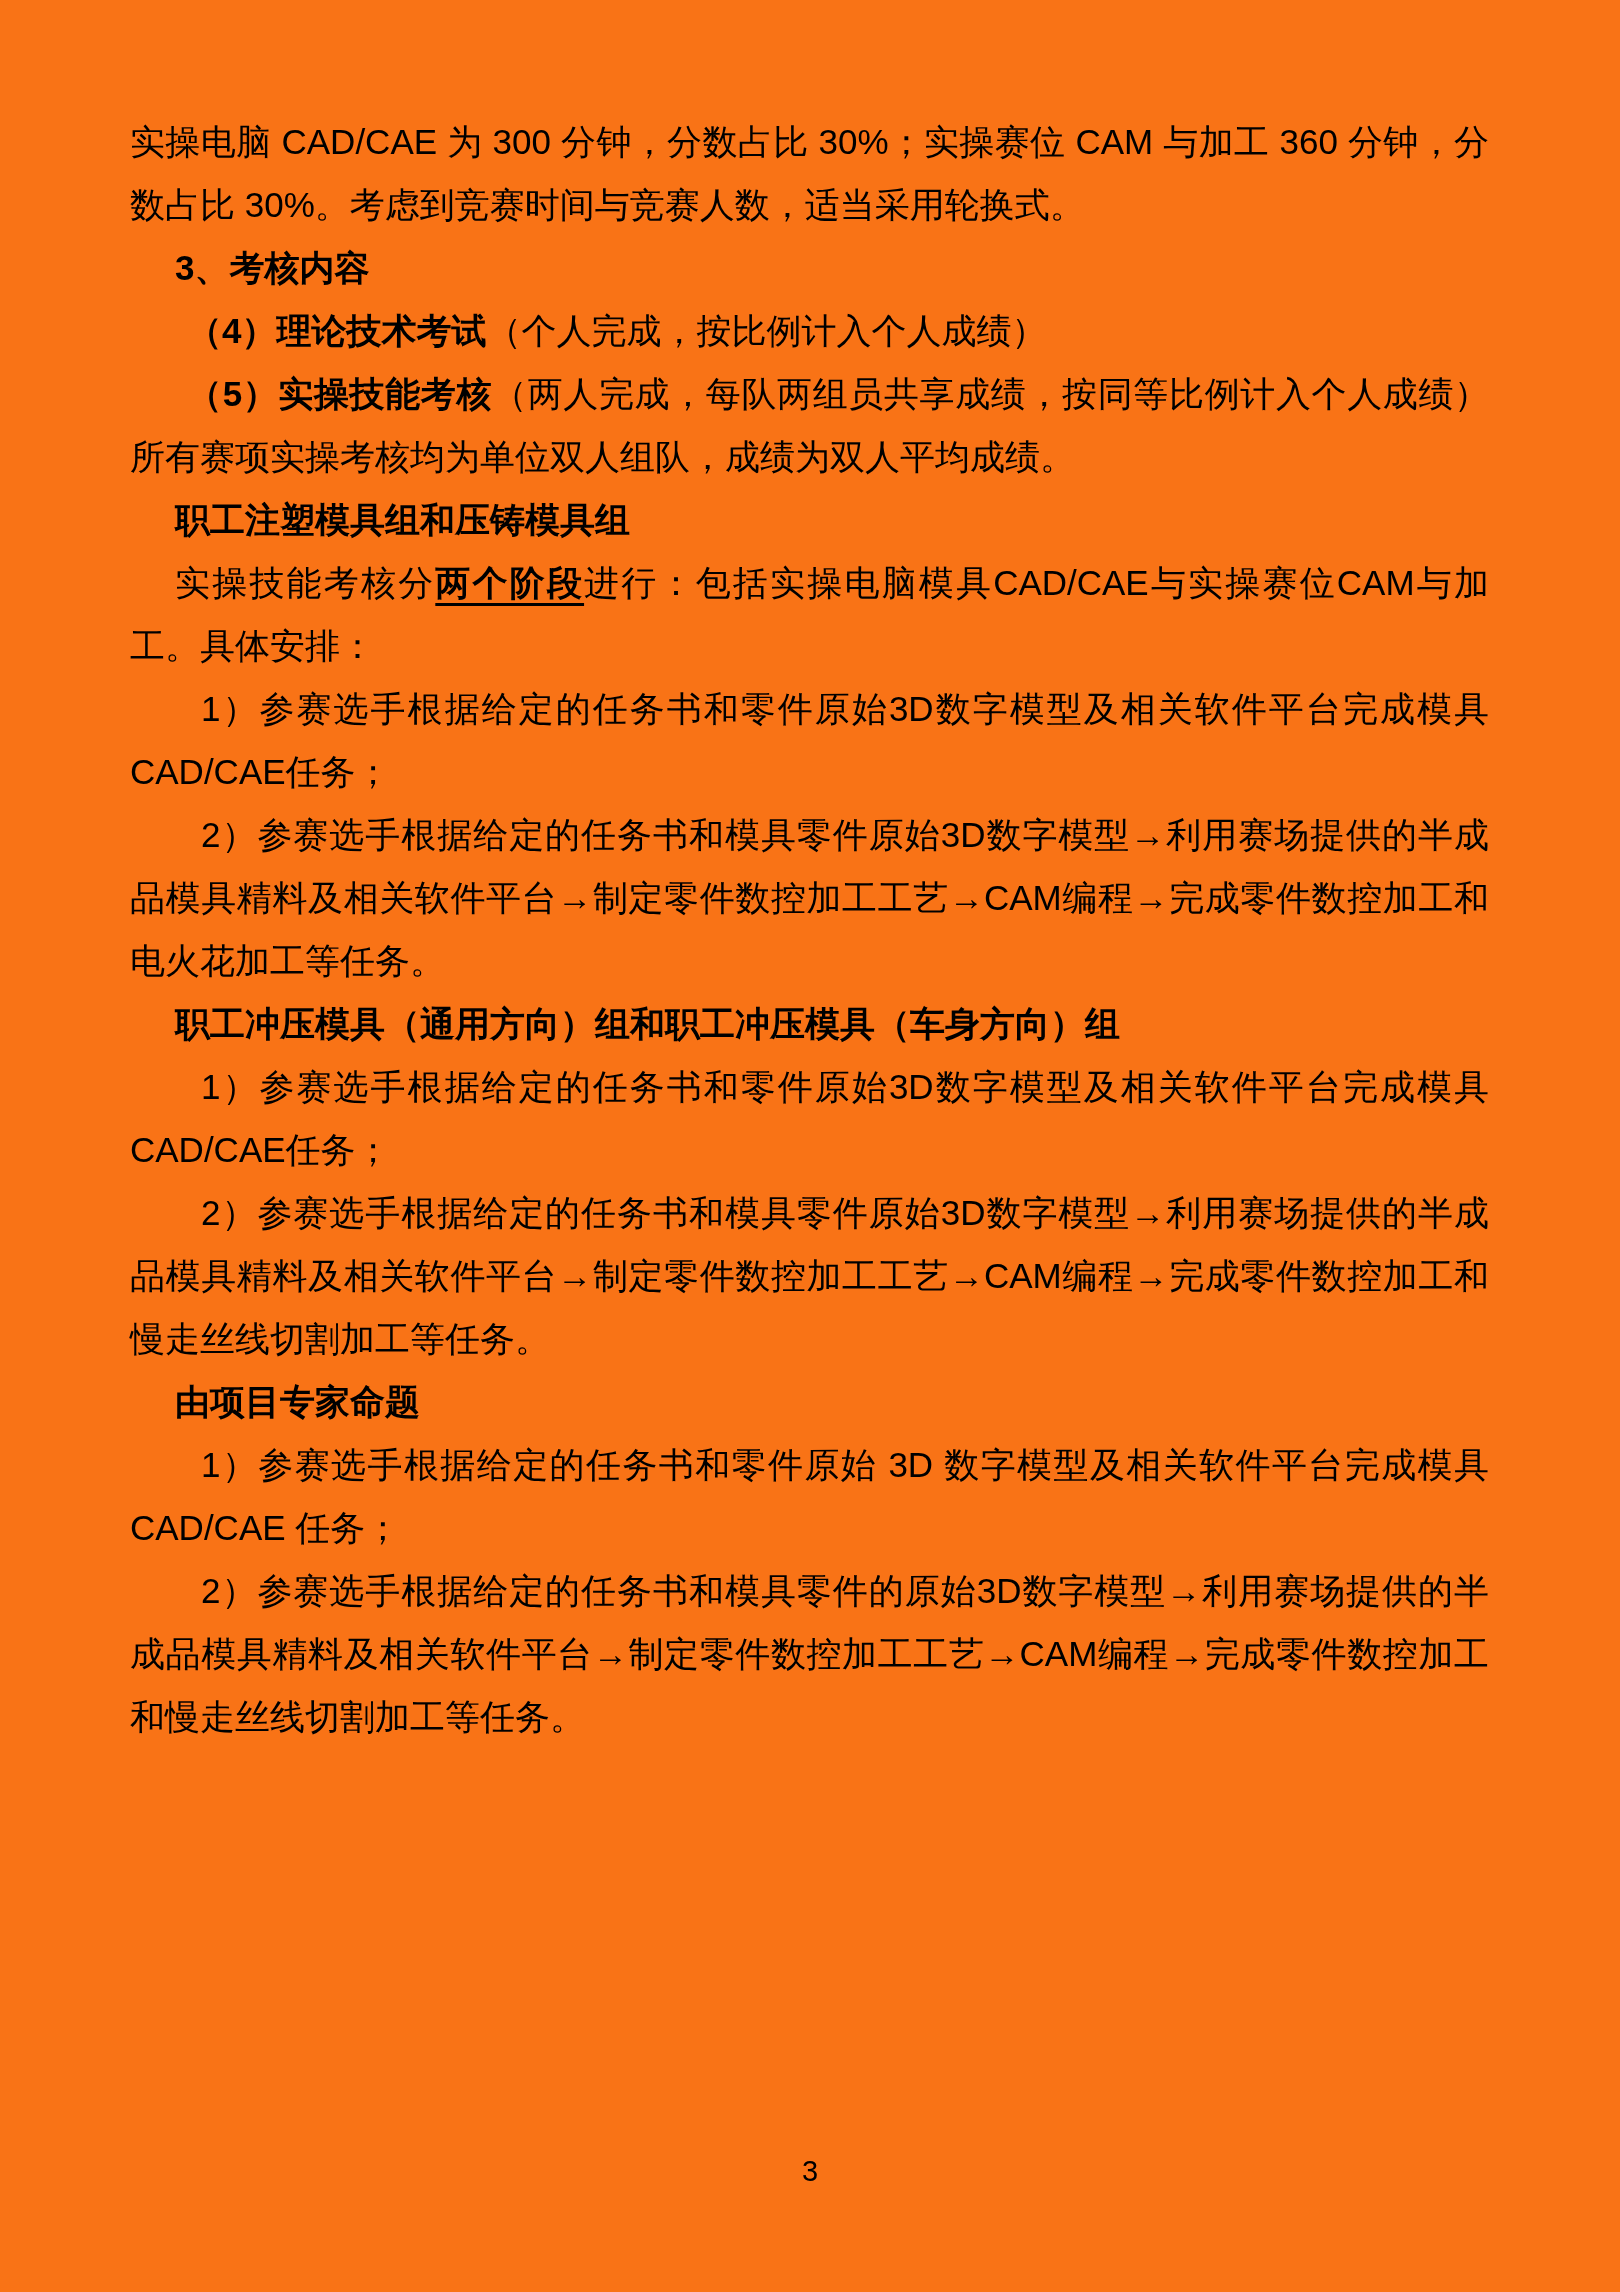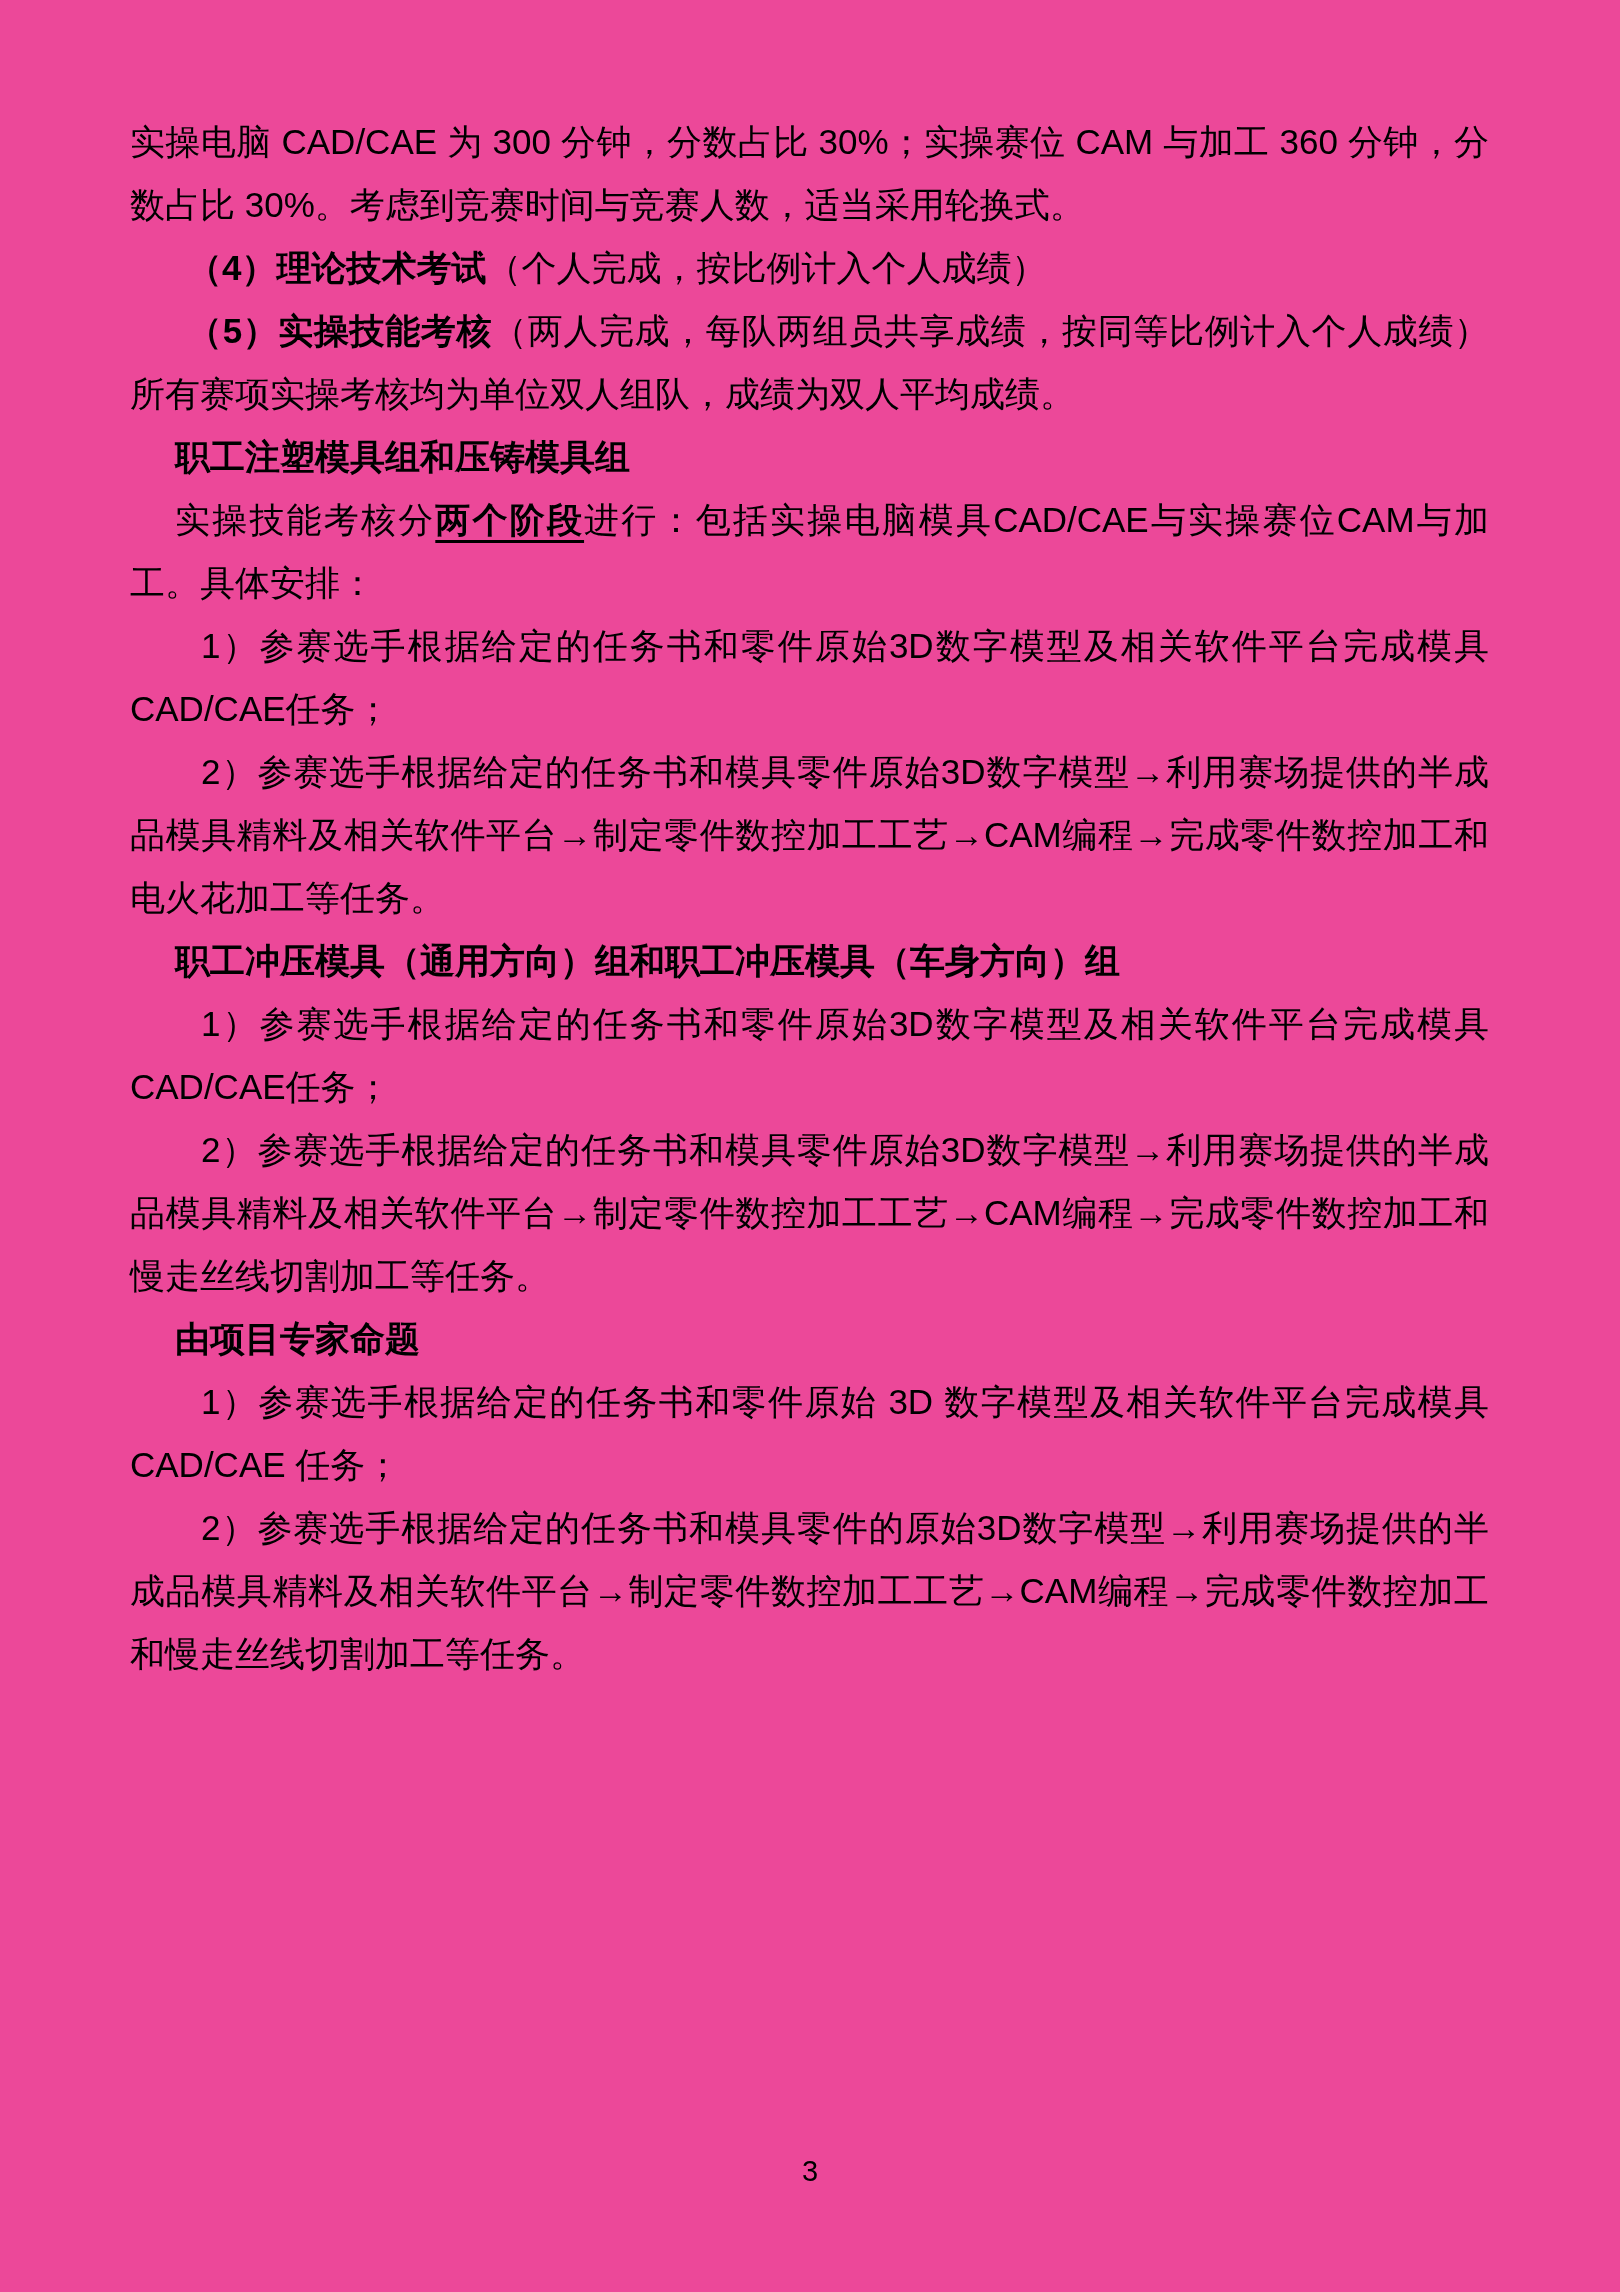--- a/index.html
+++ b/index.html
@@ -4,21 +4,21 @@
 <style>
   html, body {
     margin: 0;
     padding: 0;
     background: #ffffff;
   }
   .page {
     position: relative;
     width: 1620px;
     height: 2293px;
-    background: #ec4899;
+    background: #f97316;
     overflow: hidden;
     font-family: "Liberation Sans", "DejaVu Sans", sans-serif;
     color: #000000;
   }
   .content {
     position: absolute;
     left: 130px;
     top: 110px;
     width: 1359px;
     font-size: 35px;
@@ -49,20 +49,21 @@
     font-size: 29px;
     line-height: 35px;
   }
 </style>
 </head>
 <body>
 
 <div class="page">
   <div class="content" id="doc-content">
       <p class="indent-none"><span>实操电脑 CAD/CAE 为 300 分钟，分数占比 30%；实操赛位 CAM 与加工 360 分钟，分数占比 30%。考虑到竞赛时间与竞赛人数，适当采用轮换式。</span></p>
+      <p class="indent-sm space-before"><span class="b">3、考核内容</span></p>
       <p class="indent-md"><span class="b">（4）理论技术考试</span><span>（个人完成，按比例计入个人成绩）</span></p>
       <p class="indent-md"><span class="b">（5）实操技能考核</span><span>（两人完成，每队两组员共享成绩，按同等比例计入个人成绩）所有赛项实操考核均为单位双人组队，成绩为双人平均成绩。</span></p>
       <p class="indent-sm"><span class="b">职工注塑模具组和压铸模具组</span></p>
       <p class="indent-sm"><span>实操技能考核分</span><span class="b u">两个阶段</span><span>进行：包括实操电脑模具CAD/CAE与实操赛位CAM与加工。具体安排：</span></p>
       <p class="indent-lg"><span>1）参赛选手根据给定的任务书和零件原始3D数字模型及相关软件平台完成模具CAD/CAE任务；</span></p>
       <p class="indent-lg"><span>2）参赛选手根据给定的任务书和模具零件原始3D数字模型→利用赛场提供的半成品模具精料及相关软件平台→制定零件数控加工工艺→CAM编程→完成零件数控加工和电火花加工等任务。</span></p>
       <p class="indent-sm"><span class="b">职工冲压模具（通用方向）组和职工冲压模具（车身方向）组</span></p>
       <p class="indent-lg"><span>1）参赛选手根据给定的任务书和零件原始3D数字模型及相关软件平台完成模具CAD/CAE任务；</span></p>
       <p class="indent-lg"><span>2）参赛选手根据给定的任务书和模具零件原始3D数字模型→利用赛场提供的半成品模具精料及相关软件平台→制定零件数控加工工艺→CAM编程→完成零件数控加工和慢走丝线切割加工等任务。</span></p>
       <p class="indent-sm"><span class="b">由项目专家命题</span></p>

